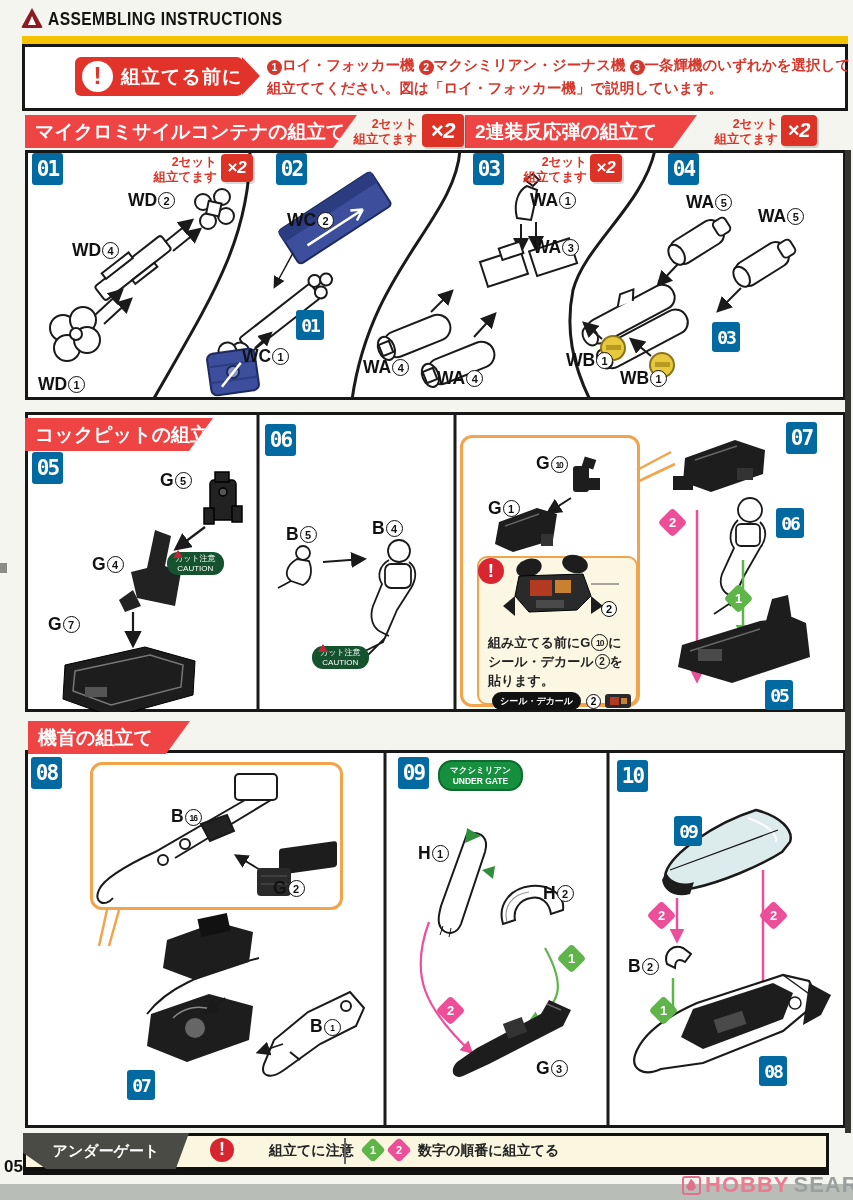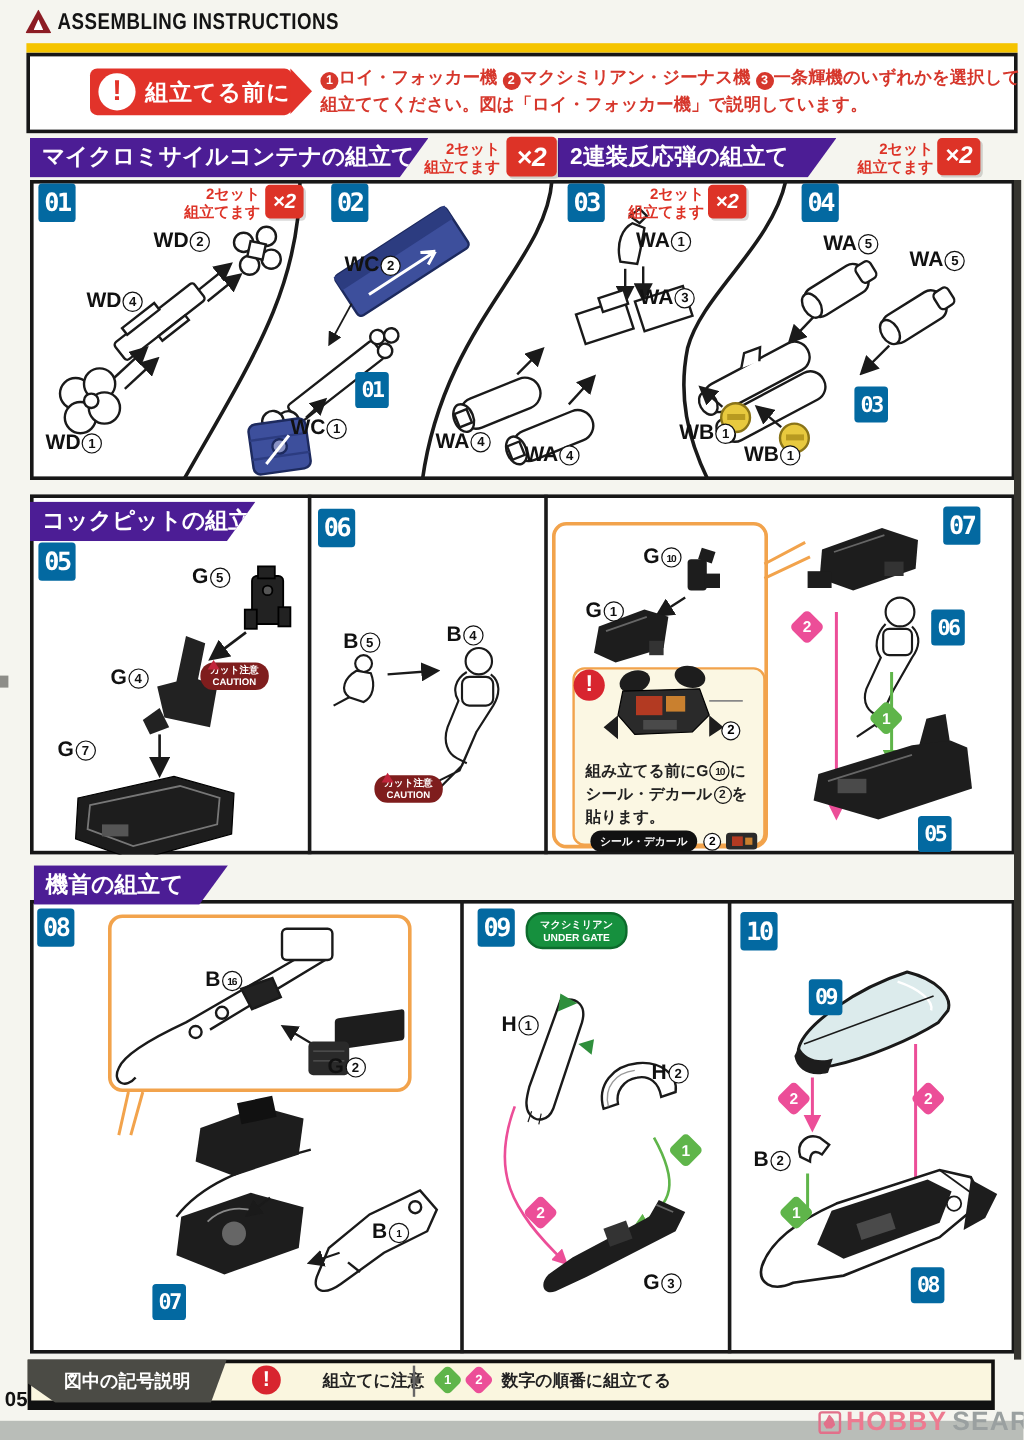--- a/index.html
+++ b/index.html
@@ -1,40 +1,40 @@
 <!DOCTYPE html>
 <html><head>
 <meta charset="utf-8">
 <style>
   html,body{margin:0;padding:0;}
   body{width:853px;height:1200px;position:relative;background:#f5f5ef;
        font-family:"Liberation Sans","DejaVu Sans",sans-serif;overflow:hidden;}
   .abs{position:absolute;}
   .panel{position:absolute;background:#fff;border:3px solid #171717;box-sizing:border-box;}
-  .banner{position:absolute;height:33px;background:#4c1d95;color:#fff;font-weight:bold;
+  .banner{position:absolute;height:33px;background:#ef4444;color:#fff;font-weight:bold;
           font-size:19px;line-height:33px;padding:0 34px 0 10px;box-sizing:border-box;
           clip-path:polygon(0 0,100% 0,calc(100% - 24px) 100%,0 100%);white-space:nowrap;z-index:6;}
   .stepnum{position:absolute;width:31px;height:32px;background:#0369a1;color:#fff;
            font-family:"DejaVu Sans Mono",monospace;font-weight:bold;font-size:21px;
            letter-spacing:-2px;display:flex;align-items:center;justify-content:center;
            border-radius:3px;z-index:8;}
   .refnum{width:28px;height:30px;font-size:18px;}
   .plabel{position:absolute;font-weight:bold;font-size:17.5px;color:#111;white-space:nowrap;z-index:8;}
   .circ{display:inline-block;width:17px;height:17px;border:1.8px solid #111;border-radius:50%;
         font-size:11px;line-height:17px;text-align:center;font-style:normal;font-weight:bold;
         vertical-align:1px;margin-left:1px;box-sizing:border-box;background:#fff;}
   .circ.sm{font-size:8.5px;letter-spacing:-1px;}
   .setnote{position:absolute;color:#DD3327;font-weight:bold;font-size:12.5px;text-align:right;
            line-height:1.22;z-index:8;width:84px;}
   .x2{position:absolute;background:#DD3327;color:#fff;font-weight:bold;font-style:italic;
       font-size:20px;width:38px;height:31px;border-radius:4px;display:flex;align-items:center;
       justify-content:center;z-index:8;box-shadow:2px 2px 0 rgba(0,0,0,.15);}
   .x2.small{width:32px;height:28px;font-size:17px;}
-  .caution{position:absolute;background:#7f1d1d;color:#fff;border-radius:11px;padding:2px 8px;
-           font-size:8px;font-weight:bold;line-height:1.2;text-align:center;z-index:9;white-space:nowrap;}
+  .caution{position:absolute;background:#14532d;color:#fff;border-radius:11px;padding:2px 8px;
+           font-size:8px;font-weight:normal;line-height:1.2;text-align:center;z-index:9;white-space:nowrap;}
   .caution:before{content:"";position:absolute;left:6px;top:-7px;border:5px solid transparent;
            border-bottom:8px solid #C2243B;}
   .diamond{position:absolute;width:21px;height:21px;border-radius:4px;transform:rotate(45deg);
            display:flex;align-items:center;justify-content:center;z-index:9;}
   .diamond span{transform:rotate(-45deg);color:#fff;font-weight:bold;font-size:13px;}
   .d-green{background:#5FB54A;} .d-pink{background:#EC4E98;}
   .callout{position:absolute;border:3px solid #F2A34C;border-radius:12px;background:#fff;
            box-sizing:border-box;z-index:4;}
   .creambox{position:absolute;border:2.5px solid #F2A34C;border-radius:10px;background:#FBF7E3;
            box-sizing:border-box;z-index:4;}
@@ -461,21 +461,21 @@
       <path d="M60 34 L140 8 L160 18 L150 44 L70 74 L48 62 z" fill="#1d1d1d"></path>
       <path d="M176 8 L198 20 L188 40 L170 50 z" fill="#1d1d1d"></path>
       <circle cx="162" cy="28" r="6" fill="#fff" stroke="#1a1a1a" stroke-width="1.5"></circle>
       <rect x="82" y="40" width="30" height="14" fill="#4a4a4a" transform="rotate(-18 97 47)"></rect>
     </g>
   </g>
 </svg>
 
 <span class="plabel" style="left:128px;top:190px;"><span>WD</span><i class="circ">2</i></span>
 <span class="plabel" style="left:72px;top:240px;"><span>WD</span><i class="circ">4</i></span>
-<span class="plabel" style="left:38px;top:358px;"><span>WD</span><i class="circ">1</i></span>
+<span class="plabel" style="left:38px;top:374px;"><span>WD</span><i class="circ">1</i></span>
 <span class="plabel" style="left:287px;top:210px;"><span>WC</span><i class="circ">2</i></span>
 <span class="plabel" style="left:242px;top:346px;"><span>WC</span><i class="circ">1</i></span>
 <span class="plabel" style="left:530px;top:190px;"><span>WA</span><i class="circ">1</i></span>
 <span class="plabel" style="left:533px;top:237px;"><span>WA</span><i class="circ">3</i></span>
 <span class="plabel" style="left:363px;top:357px;"><span>WA</span><i class="circ">4</i></span>
 <span class="plabel" style="left:437px;top:368px;"><span>WA</span><i class="circ">4</i></span>
 <span class="plabel" style="left:686px;top:192px;"><span>WA</span><i class="circ">5</i></span>
 <span class="plabel" style="left:758px;top:206px;"><span>WA</span><i class="circ">5</i></span>
 <span class="plabel" style="left:566px;top:350px;"><span>WB</span><i class="circ">1</i></span>
 <span class="plabel" style="left:620px;top:368px;"><span>WB</span><i class="circ">1</i></span>
@@ -540,21 +540,21 @@
   </div>
 <div class="diamond d-pink" style="left:763px;top:905px;">
     <span>2</span>
   </div>
 <div class="diamond d-green" style="left:653px;top:1000px;">
     <span>1</span>
   </div>
 
 <div class="legend-cream" style="left:23px;top:1133px;width:806px;height:42px;"></div>
 <div class="legend-dark" style="left:23px;top:1133px;width:166px;height:36px;">
-    <span>図中の記号説明</span>
+    <span>アンダーゲート</span>
   </div>
 <div class="abs excl" style="left:210px;top:1138px;width:24px;height:24px;font-size:18px;line-height:23px;"><span>!</span></div>
 <div class="abs" style="left:241px;top:1142px;font-size:14px;font-weight:bold;color:#222;z-index:8;padding-left:28px;">組立てに注意</div>
 <div class="abs" style="left:344px;top:1138px;width:2px;height:26px;background:#666;z-index:8;"></div>
 <div class="diamond d-green" style="left:364px;top:1141px;width:18px;height:18px;">
     <span style="font-size:11px;">1</span>
   </div>
 <div class="diamond d-pink" style="left:390px;top:1141px;width:18px;height:18px;">
     <span style="font-size:11px;">2</span>
   </div>

